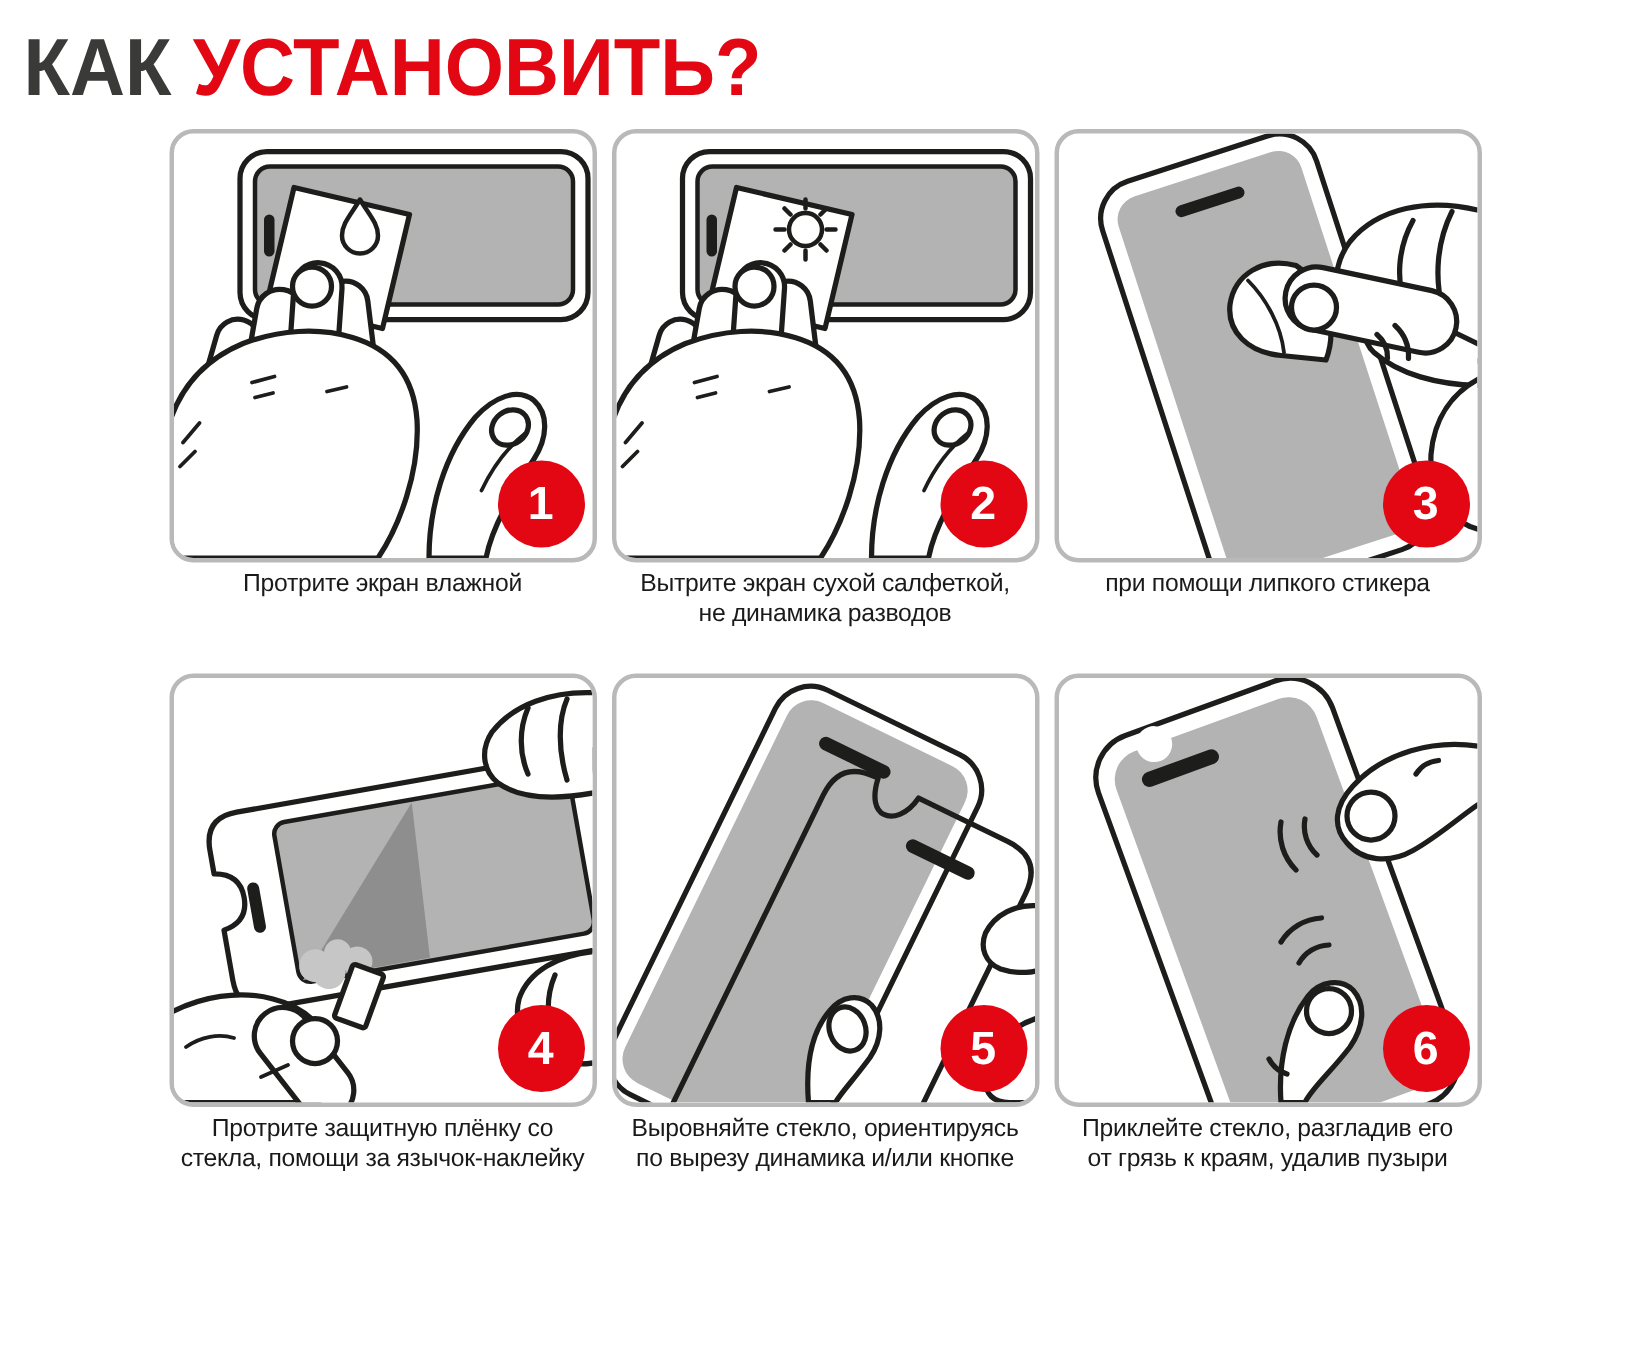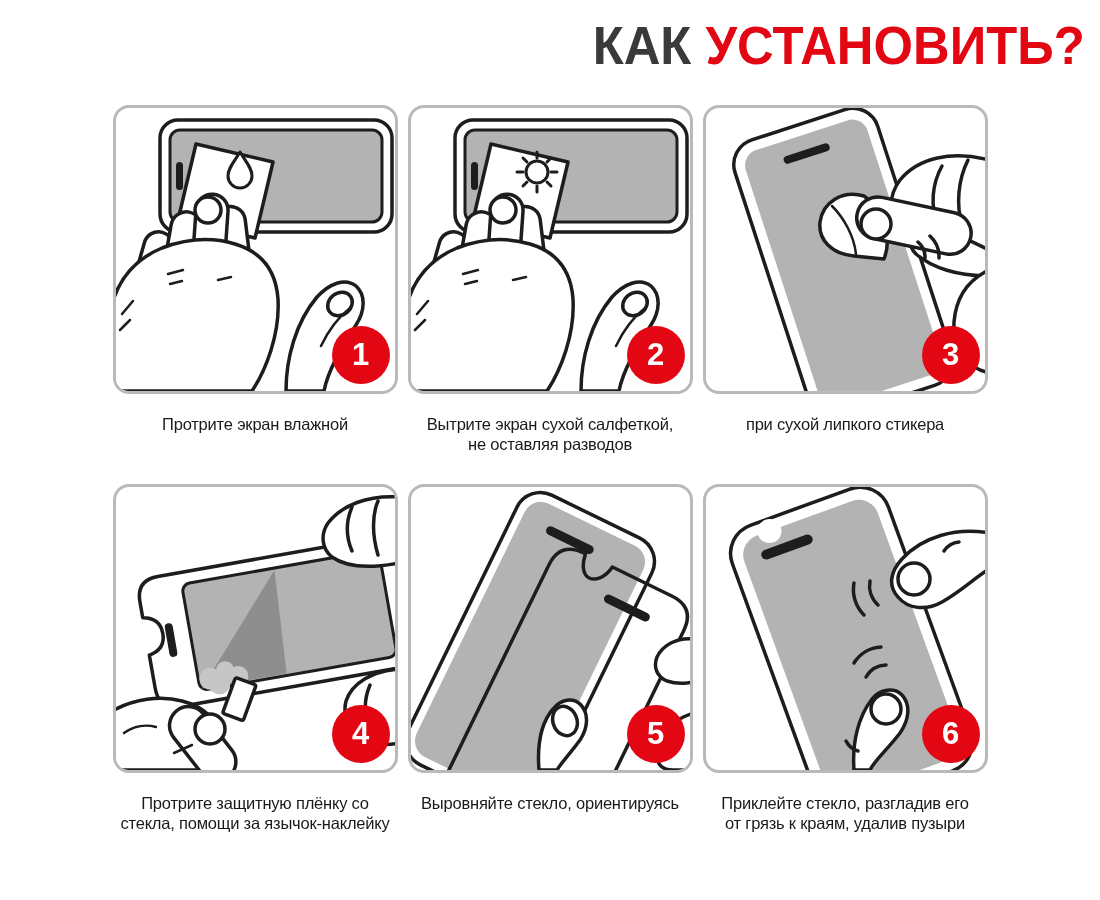--- a/index.html
+++ b/index.html
@@ -1,21 +1,21 @@
 <!DOCTYPE html>
 <html><head>
 <meta charset="utf-8">
 <style>
   * { margin:0; padding:0; box-sizing:border-box; }
   html,body { background:#fff; }
   body {
     width:1100px; height:900px; overflow:hidden;
     font-family:"Liberation Sans", sans-serif;
   }
-  .title-wrap { padding-top:14px; height:105px; text-align:right; }
+  .title-wrap { padding-top:14px; height:86px; text-align:left; }
   .title {
     display:inline-block;
     font-size:54px; font-weight:bold; letter-spacing:0px;
     transform:scaleX(0.94); transform-origin:center top;
     white-space:nowrap;
   }
   .title .dark { color:#3a3a39; }
   .title .red  { color:#e30613; }
 
   .grid {
@@ -32,21 +32,21 @@
   }
   .panel svg { position:absolute; left:0; top:0; width:100%; height:100%; }
   .badge {
     position:absolute; right:5px; bottom:7px;
     width:58px; height:58px; border-radius:50%;
     background:#e30613; color:#fff;
     display:flex; align-items:center; justify-content:center;
     font-size:31px; font-weight:bold;
   }
   .caption {
-    margin-top:20px; text-align:center;
+    margin-top:4px; text-align:center;
     font-size:16.5px; line-height:20px; color:#1a1a1a;
     letter-spacing:-0.2px;
   }
   .caption div { white-space:nowrap; }
 
   
   .ln  { fill:none;   stroke:#1d1d1b; stroke-width:3.5; stroke-linecap:round; stroke-linejoin:round; }
   .wh  { fill:#fff;   stroke:#1d1d1b; stroke-width:3.5; stroke-linecap:round; stroke-linejoin:round; }
   .grs { fill:#b3b3b3; stroke:#1d1d1b; stroke-width:3; stroke-linejoin:round; }
   .gr  { fill:#b3b3b3; }
@@ -123,21 +123,21 @@
           <ellipse class="wh" cx="224" cy="196" rx="13" ry="11" transform="rotate(-38 224 196)"></ellipse>
           <path class="ln thin" d="M205,238 c8,-17 19,-30 29,-38"></path>
         </g>
       </svg>
       <div class="badge">
           <span>2</span>
         </div>
     </div>
     <div class="caption">
       <div>Вытрите экран сухой салфеткой,</div>
-      <div>не оставляя разводов</div>
+      <div>не динамика разводов</div>
     </div>
   </div>
 
   <div class="cell">
     <div class="panel">
       <svg viewBox="0 0 279 283">
         <g transform="rotate(-18 135 148)">
           <rect class="wh" x="60" y="10" width="150" height="290" rx="26"></rect>
           <rect class="gr" x="71" y="21" width="128" height="268" rx="16"></rect>
           <rect class="bk" x="110" y="36" width="48" height="8" rx="4"></rect>
@@ -152,21 +152,21 @@
           <circle class="wh" cx="170" cy="116" r="15"></circle>
           <path class="wh" d="M283,162 C262,172 250,190 248,214 C247,236 256,254 274,262 L283,265 Z"></path>
         </g>
         <path class="ln" d="M212,134 a20,20 0 0 1 7,16 M224,128 a28,28 0 0 1 9,22"></path>
       </svg>
       <div class="badge">
           <span>3</span>
         </div>
     </div>
     <div class="caption">
-      <div>при сухой липкого стикера</div>
+      <div>при помощи липкого стикера</div>
     </div>
   </div>
 
   <div class="cell">
     <div class="panel">
       <svg viewBox="0 0 279 283">
         <g transform="rotate(-10 135 140)">
           <path class="wh" d="M292,74 L52,74 Q30,74 30,96 L30,112 C42,114 47,121 47,131 C47,141 42,148 30,150 L30,184 Q30,206 52,206 L292,206 Z"></path>
           <rect class="grs" x="74" y="86" width="200" height="108" rx="8"></rect>
           <rect class="bk" x="50" y="122" width="8" height="34" rx="4"></rect>
@@ -220,20 +220,21 @@
           <path class="wh" d="M283,152 C266,150 252,158 246,170 C242,180 246,190 256,194 C268,198 280,196 283,194 Z"></path>
           <path class="wh" d="M283,226 C262,232 248,246 246,266 C245,278 252,283 262,283 L283,283 Z"></path>
         </g>
       </svg>
       <div class="badge">
           <span>5</span>
         </div>
     </div>
     <div class="caption">
       <div>Выровняйте стекло, ориентируясь</div>
+      <div>по вырезу динамика и/или кнопке</div>
     </div>
   </div>
 
   <div class="cell">
     <div class="panel">
       <svg viewBox="0 0 279 283">
         <g transform="rotate(-20 135 150)">
           <rect class="wh" x="58" y="14" width="166" height="300" rx="30"></rect>
           <rect class="gr" x="70" y="26" width="142" height="276" rx="20"></rect>
           <circle cx="104" cy="26" r="12" fill="#fff"></circle>

